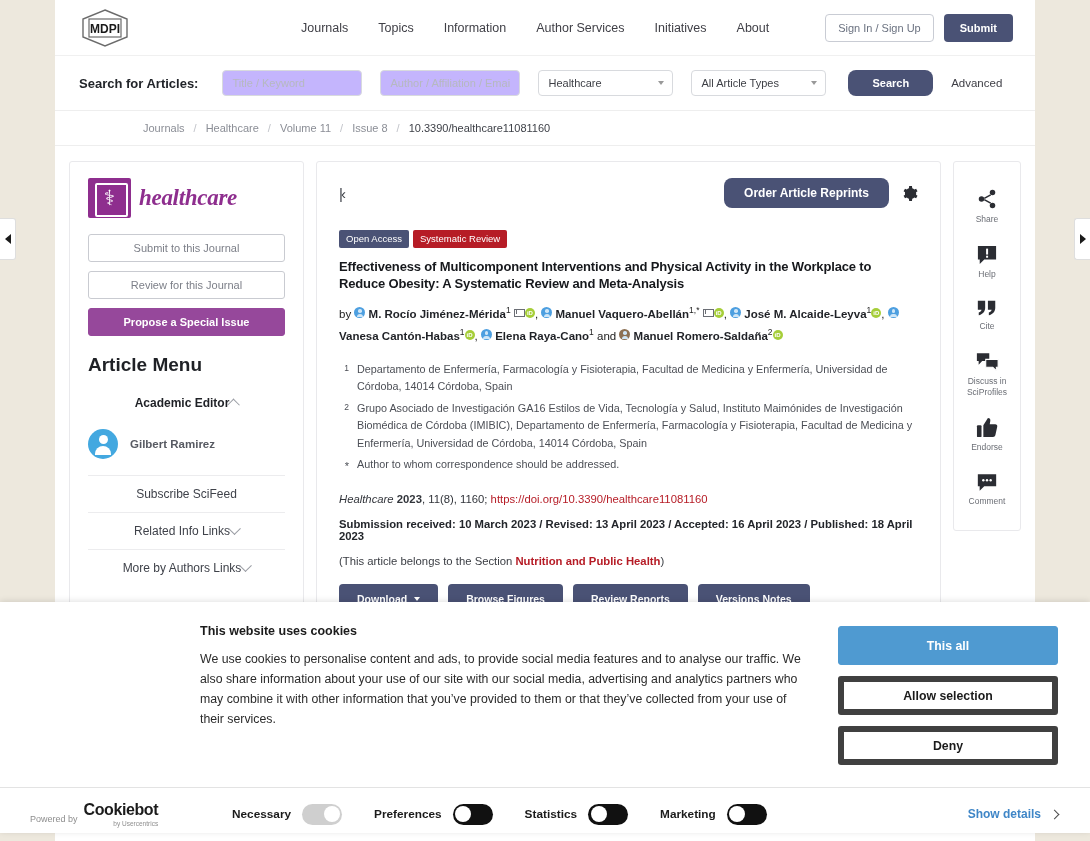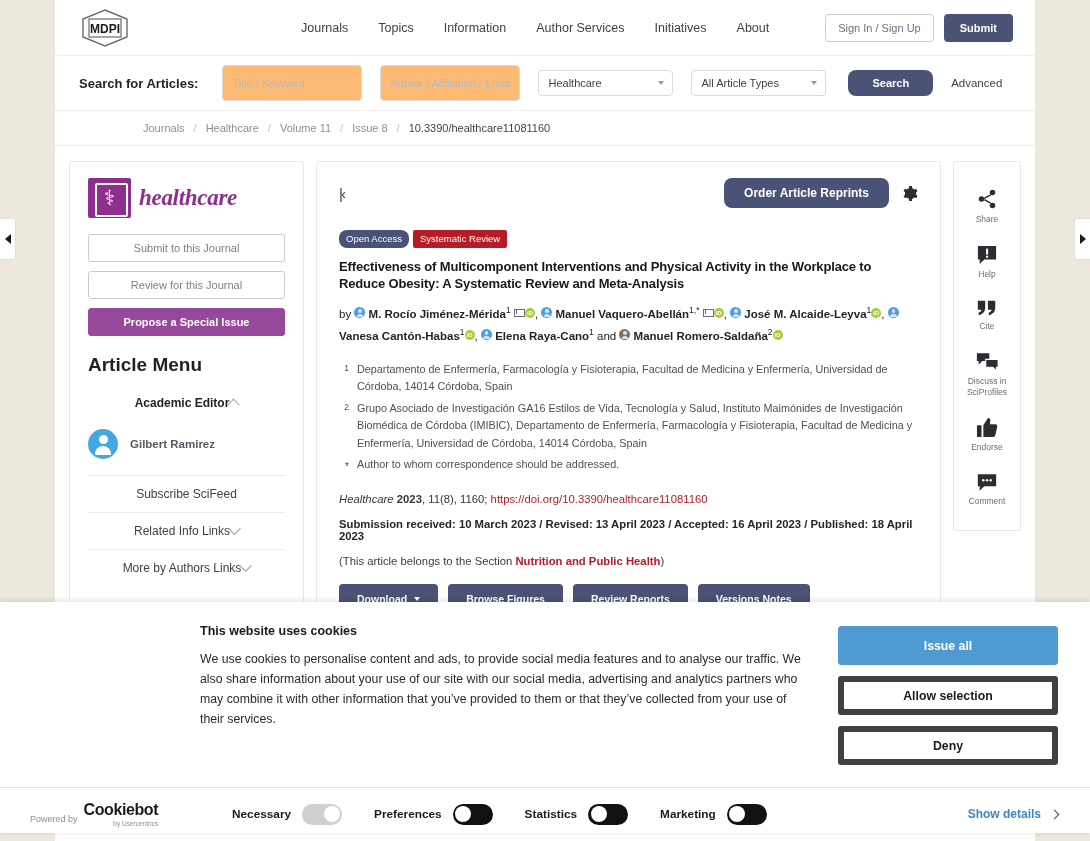--- a/index.html
+++ b/index.html
@@ -30,22 +30,22 @@
   .btn-submit {
     border:none; background:#4a5275; color:#fff;
     font-size:11px; font-weight:bold; padding:8px 16px; border-radius:4px; cursor:pointer;
     font-family:"Liberation Sans", sans-serif;
   }
 
   
   .searchbar { height:55px; display:flex; align-items:center; padding:0 24px; background:#fff; border-top:1px solid #f0f0f0; }
   .search-label { font-size:13px; font-weight:bold; color:#22252a; margin-right:24px; white-space:nowrap; }
   .inp {
-    height:36px; border:1px solid #d8dade; border-radius:4px;
-    font-size:11px; color:#444; padding:0 9px; background:#fdba74;
+    height:26px; border:1px solid #d8dade; border-radius:4px;
+    font-size:11px; color:#444; padding:0 9px; background:#c4b5fd;
     font-family:"Liberation Sans", sans-serif;
   }
   .inp::placeholder { color:#b6b9bf; }
   #kw { width:140px; }
   #auth { width:140px; margin-left:18px; }
   .sel {
     height:26px; width:135px; border:1px solid #d8dade; border-radius:4px;
     font-size:11px; color:#3d3f45; padding:0 9px; background:#fff;
     display:flex; align-items:center; position:relative; margin-left:18px; cursor:pointer;
   }
@@ -101,21 +101,21 @@
   
   .center { flex:1 1 auto; background:#fff; border:1px solid #e9e9ec; border-radius:3px; padding:16px 22px 0 22px; min-height:660px; }
   .center-top { display:flex; align-items:center; margin-bottom:22px; }
   .collapse-ic { font-size:15px; color:#3c3f46; letter-spacing:-2px; cursor:pointer; }
   .center-top-right { margin-left:auto; display:flex; align-items:center; gap:12px; }
   .btn-reprints { background:#4a5275; color:#fff; border:none; border-radius:8px; font-size:12px;
                   font-weight:bold; padding:8px 20px; cursor:pointer; font-family:"Liberation Sans", sans-serif; }
   .gear { width:17px; height:17px; cursor:pointer; }
   .badges { display:flex; gap:4px; margin-bottom:10px; }
   .badge { font-size:9.5px; color:#fff; padding:3px 7px 4px 7px; border-radius:2px; }
-  .badge.oa { background:#4a5275;border-radius:8px; }
+  .badge.oa { background:#4a5275; }
   .badge.sr { background:#b61c26; }
   .art-title { font-size:13px; font-weight:bold; color:#16181c; line-height:1.33; margin:0 0 10px 0; letter-spacing:-.15px; }
   .authors { font-size:11.5px; color:#222; line-height:1.85; }
   .authors .byname { font-weight:bold; color:#1f2126; }
   .ic-person { display:inline-block; width:11px; height:11px; border-radius:50%; background:#4d9fe0; vertical-align:-1px; position:relative; }
   .ic-person:before { content:""; position:absolute; left:4px; top:2px; width:3.5px; height:3.5px; border-radius:50%; background:#cfe6f7; }
   .ic-person:after { content:""; position:absolute; left:2.5px; top:6.3px; width:6.5px; height:3.6px; border-radius:4px 4px 0 0; background:#cfe6f7; }
   .ic-person.photo { background:#8c7054; }
   .ic-orcid { display:inline-block; width:10px; height:10px; border-radius:50%; background:#a6ce39; vertical-align:-1px; position:relative; }
   .ic-orcid:after { content:"iD"; position:absolute; inset:0; color:#fff; font-size:6px; line-height:10px; text-align:center; font-weight:bold; }
@@ -438,21 +438,21 @@
   </div>
 </div>
 
 <div class="cookie">
   <div class="cookie-main">
     <div class="cookie-text">
       <div class="cookie-h">This website uses cookies</div>
       <div class="cookie-b">We use cookies to personalise content and ads, to provide social media features and to analyse our traffic. We also share information about your use of our site with our social media, advertising and analytics partners who may combine it with other information that you’ve provided to them or that they’ve collected from your use of their services.</div>
     </div>
     <div class="cookie-btns">
-      <button class="cbtn fill">Issue all</button>
+      <button class="cbtn fill">This all</button>
       <button class="cbtn outline">Allow selection</button>
       <button class="cbtn outline">Deny</button>
     </div>
   </div>
   <div class="cookie-foot">
     <div class="cookiebot">
       <span class="cb-powered">Powered by</span>
       <span>
         <span class="cb-name">Cookiebot</span>
         <span class="cb-sub" style="display:block">by Usercentrics</span>

